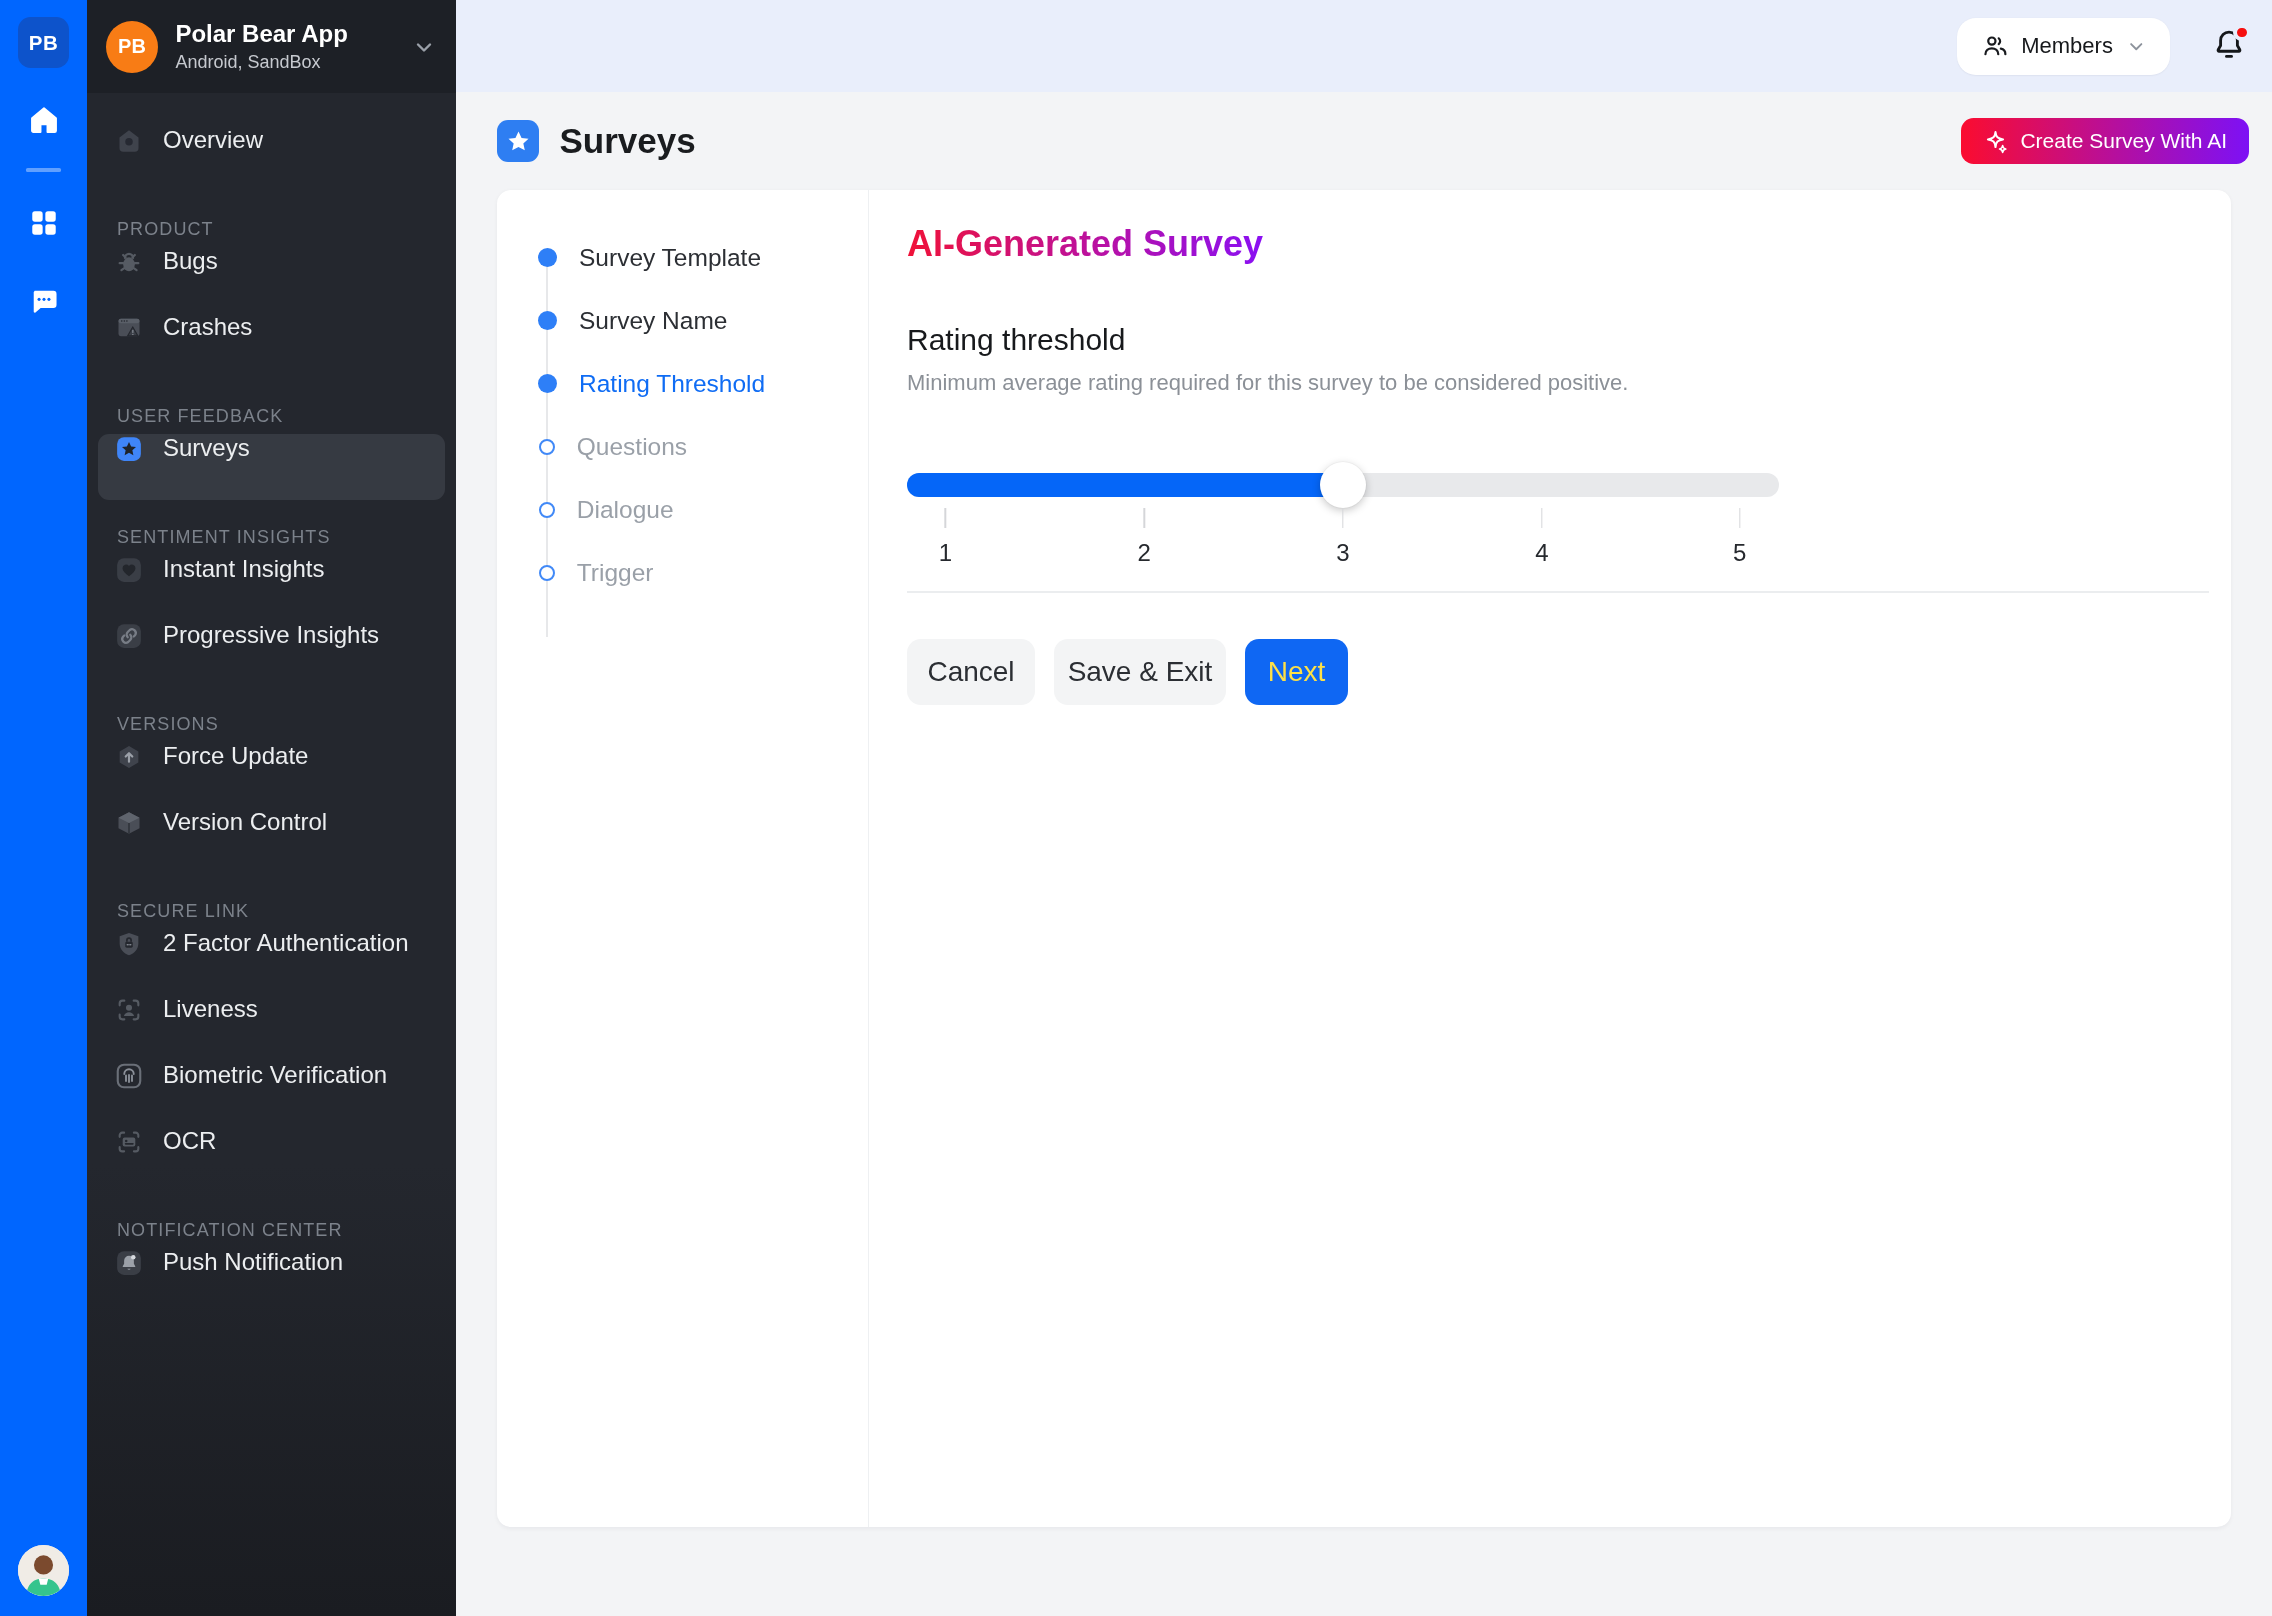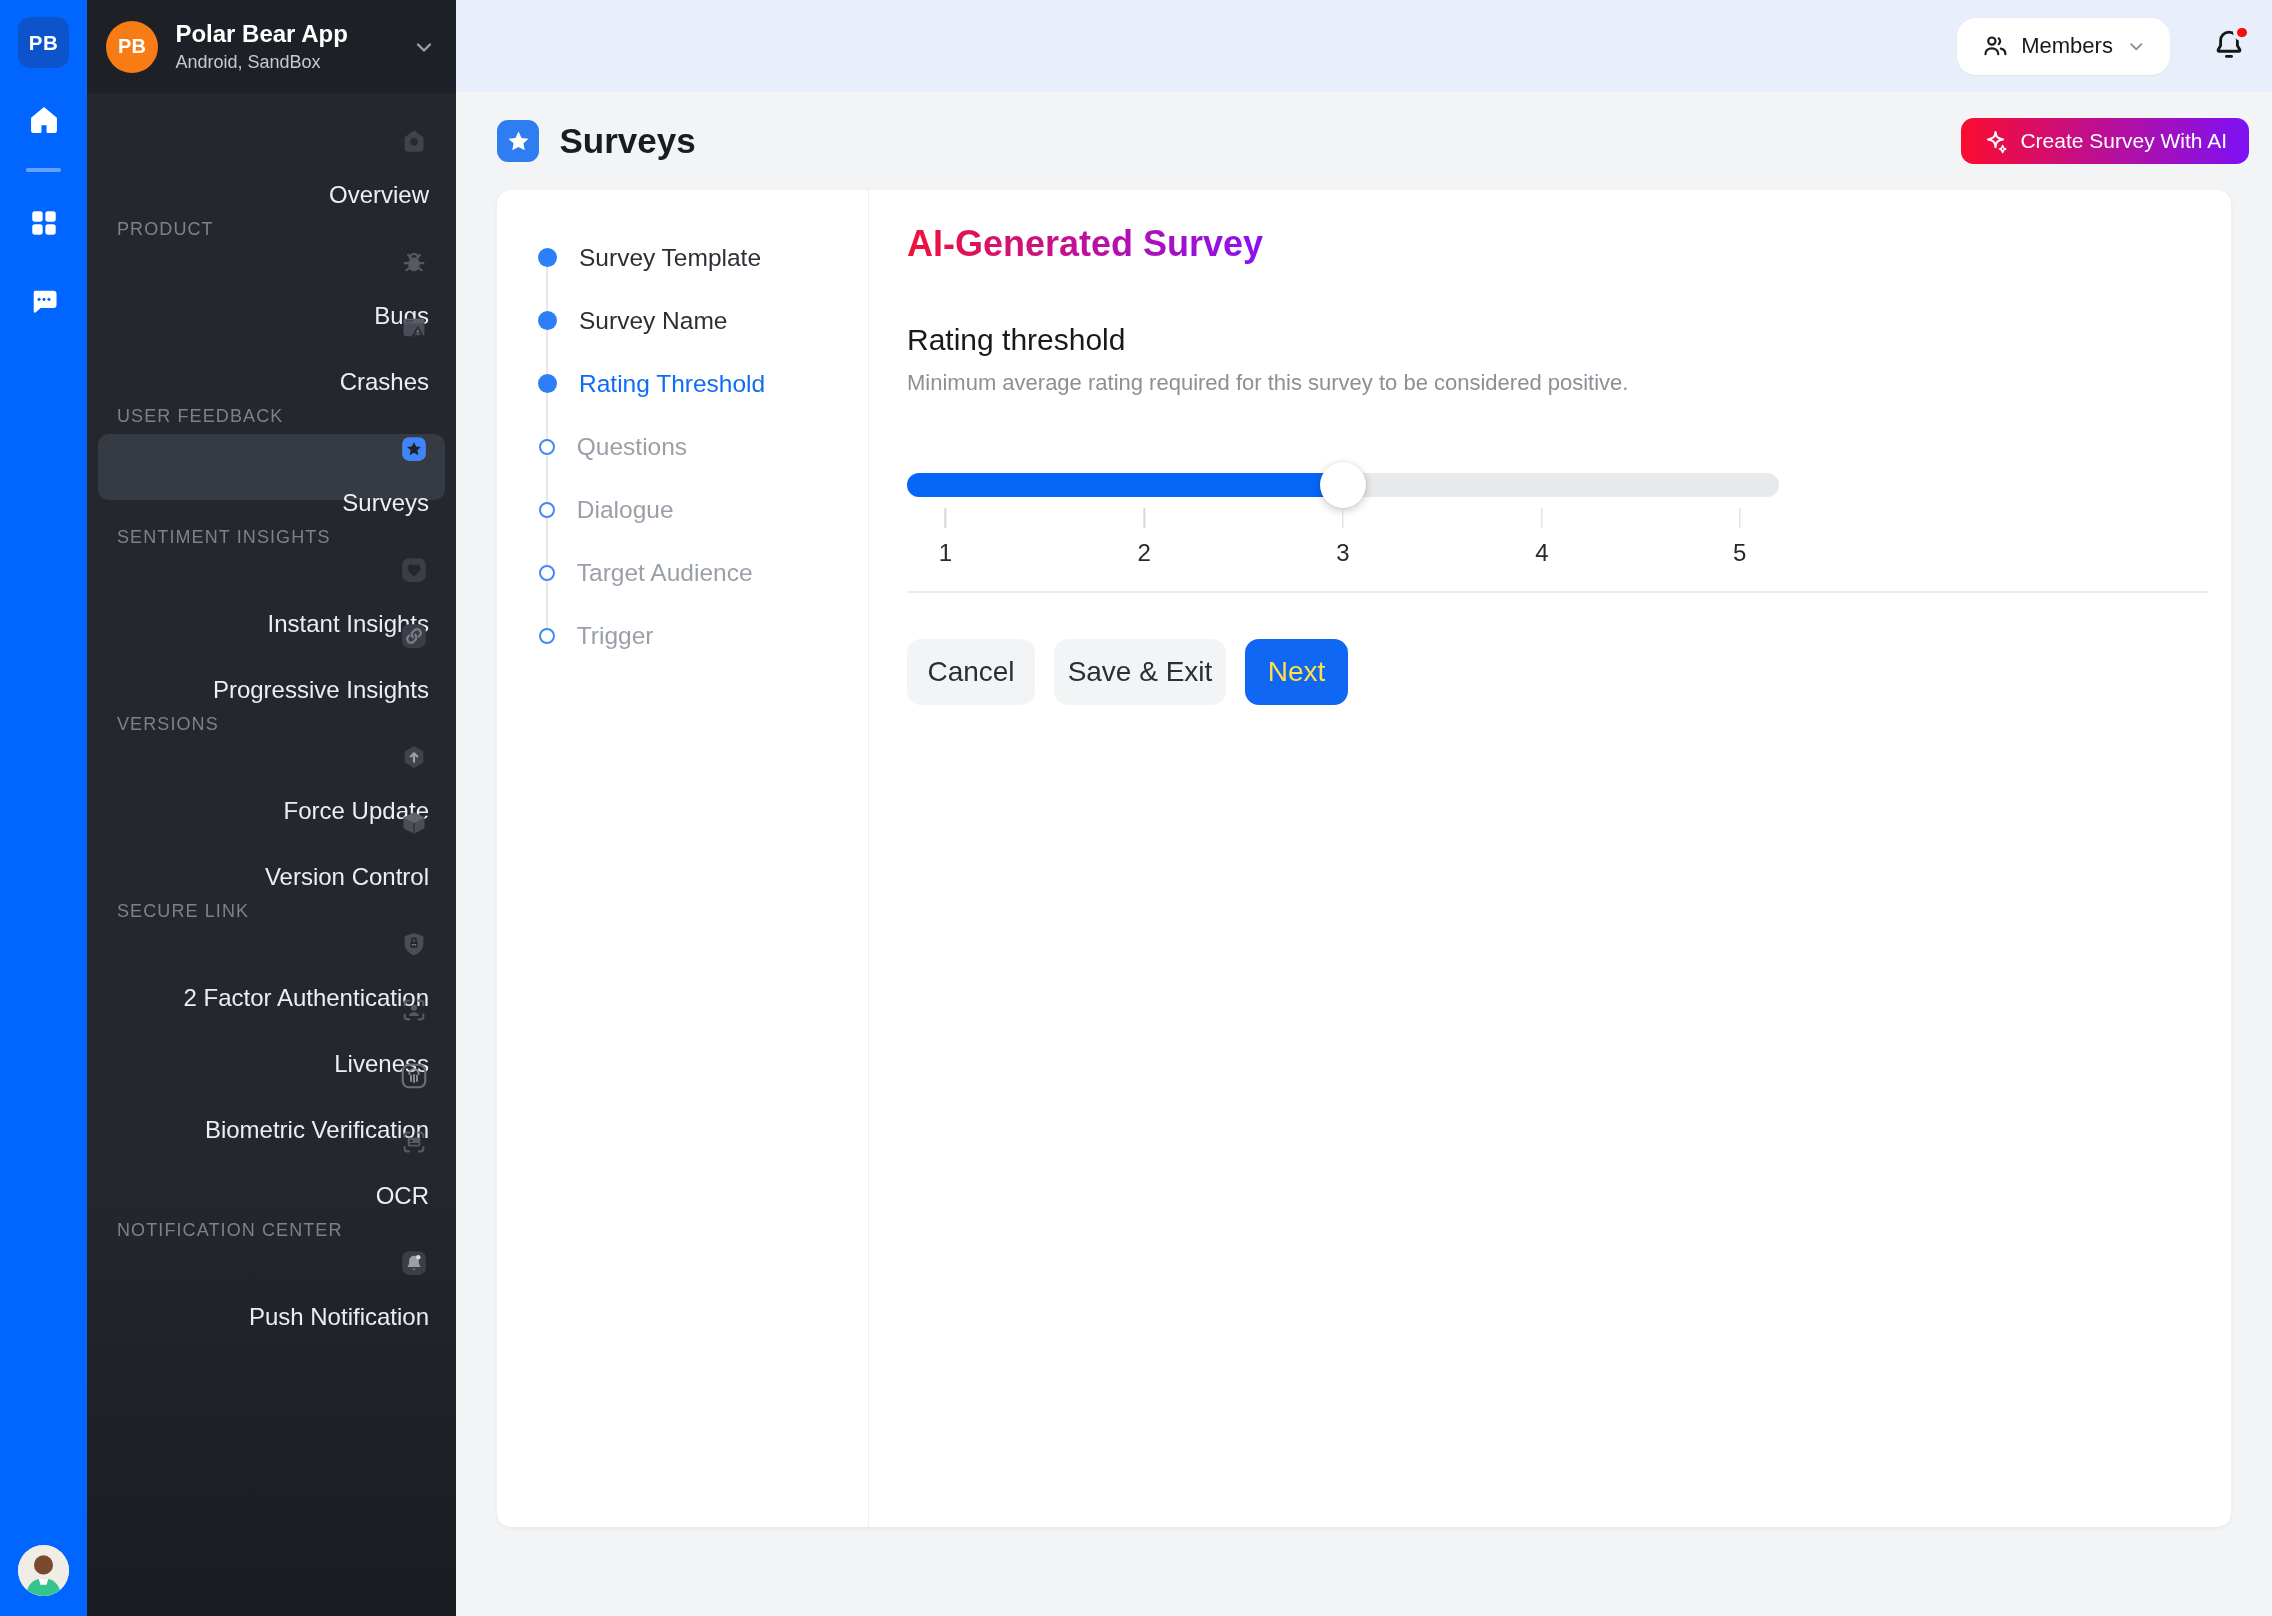--- a/index.html
+++ b/index.html
@@ -51,21 +51,21 @@
   .sb-app-sub  { color:#c6c9cf; font-size:18px; margin-top:3.2px; }
   .sb-chevron { flex:0 0 auto; }
 
   .nav { padding-top:33px; }
   .nav-section {
     margin-top:19px; height:36px; line-height:36px; padding-left:30px;
     color:#7c828b; font-size:18px; letter-spacing:1.1px;
   }
   .nav-item {
     height:66px; margin:0 11px; border-radius:11px; padding:0 16px;
-    display:flex; align-items:flex-end; gap:25px; cursor:pointer;flex-direction:column;
+    display:flex; align-items:flex-start; gap:19px; cursor:pointer;
   }
   .nav-item.selected { background:#363a42; }
   .nav-item .nicon { width:30px; height:30px; flex:0 0 auto; display:flex; align-items:center; justify-content:center; }
   .nav-item .nlabel { color:#eceef0; font-size:24px; white-space:nowrap; }
 
   
   .topbar {
     position:absolute; left:456px; top:0; right:0; height:92px;
     background:#e9eefb; display:flex; align-items:center; justify-content:flex-end;
     padding-right:24px; gap:41px; z-index:10;
@@ -451,24 +451,20 @@
         <span class="dot"></span>
         <span class="slabel">Rating Threshold</span>
       </div>
       <div class="step pending">
         <span class="dot"></span>
         <span class="slabel">Questions</span>
       </div>
       <div class="step pending">
         <span class="dot"></span>
         <span class="slabel">Dialogue</span>
-      </div>
-      <div class="step pending">
-        <span class="dot"></span>
-        <span class="slabel">Target Audience</span>
       </div>
       <div class="step pending">
         <span class="dot"></span>
         <span class="slabel">Trigger</span>
       </div>
     </div>
 
     <div class="content">
       <div class="ai-title">AI-Generated Survey</div>
 

